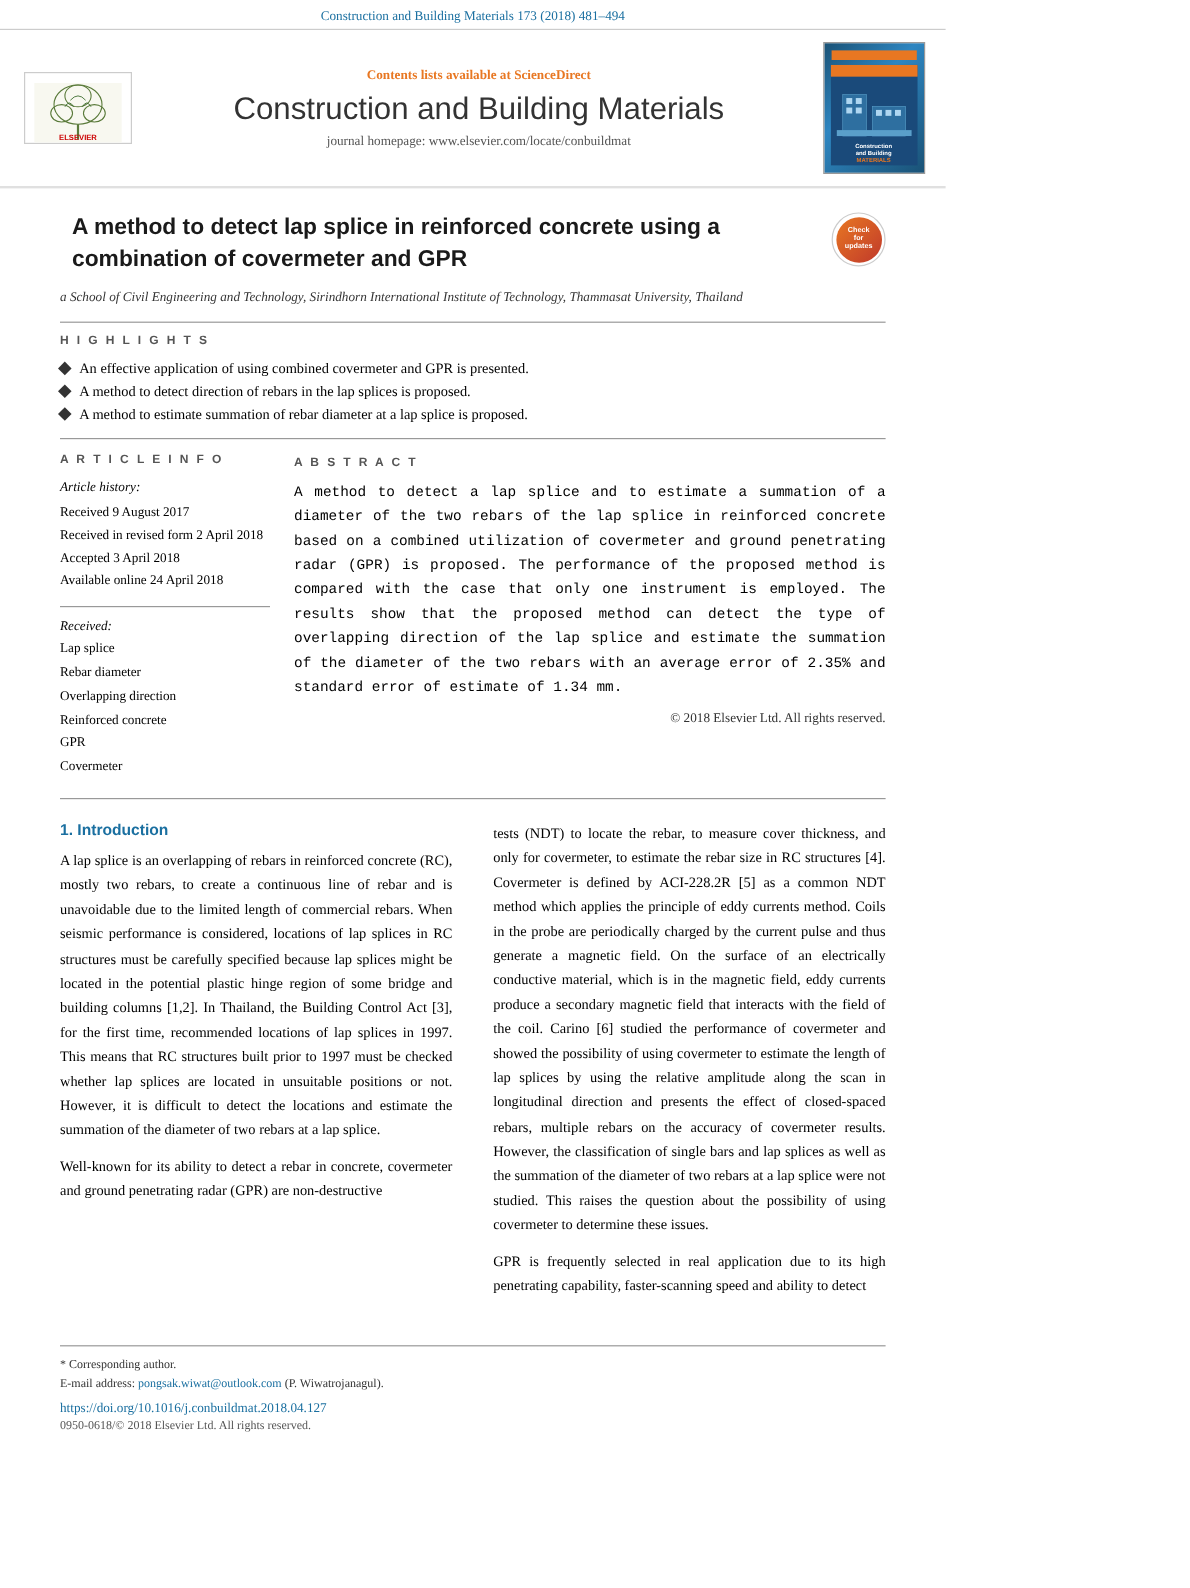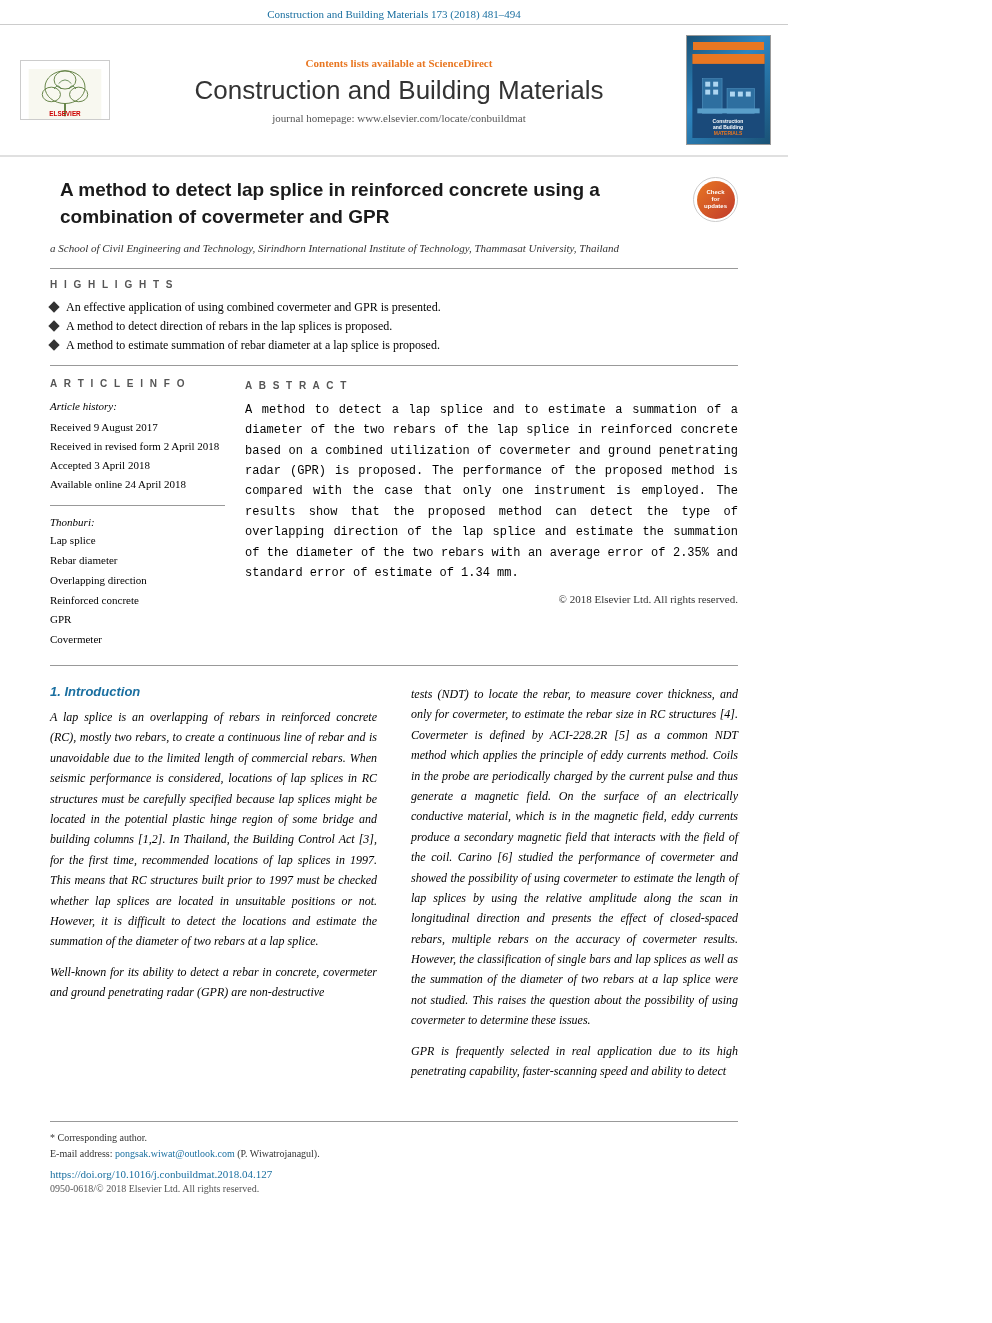--- a/index.html
+++ b/index.html
@@ -305,21 +305,20 @@
     }
 
     
     .body-section {
       margin-top: 18px;
     }
 
     .body-two-col {
       display: flex;
       gap: 34px;
-      font-style: italic;
     }
 
     .body-col {
       flex: 1;
     }
 
     .body-heading {
       font-size: 13px;
       font-weight: bold;
       color: #1a6fa0;
@@ -478,21 +477,21 @@
           <span class="label">Article history:</span>
           <span>Received 9 August 2017</span><br>
           <span>Received in revised form 2 April 2018</span><br>
           <span>Accepted 3 April 2018</span><br>
           <span>Available online 24 April 2018</span>
         </div>
 
         <hr class="section-divider">
 
         <div class="keywords-section">
-          <span class="label">Thonburi:</span>
+          <span class="label">Received:</span>
           <ul class="keywords-list">
             <li>Lap splice</li>
             <li>Rebar diameter</li>
             <li>Overlapping direction</li>
             <li>Reinforced concrete</li>
             <li>GPR</li>
             <li>Covermeter</li>
           </ul>
         </div>
       </div>

